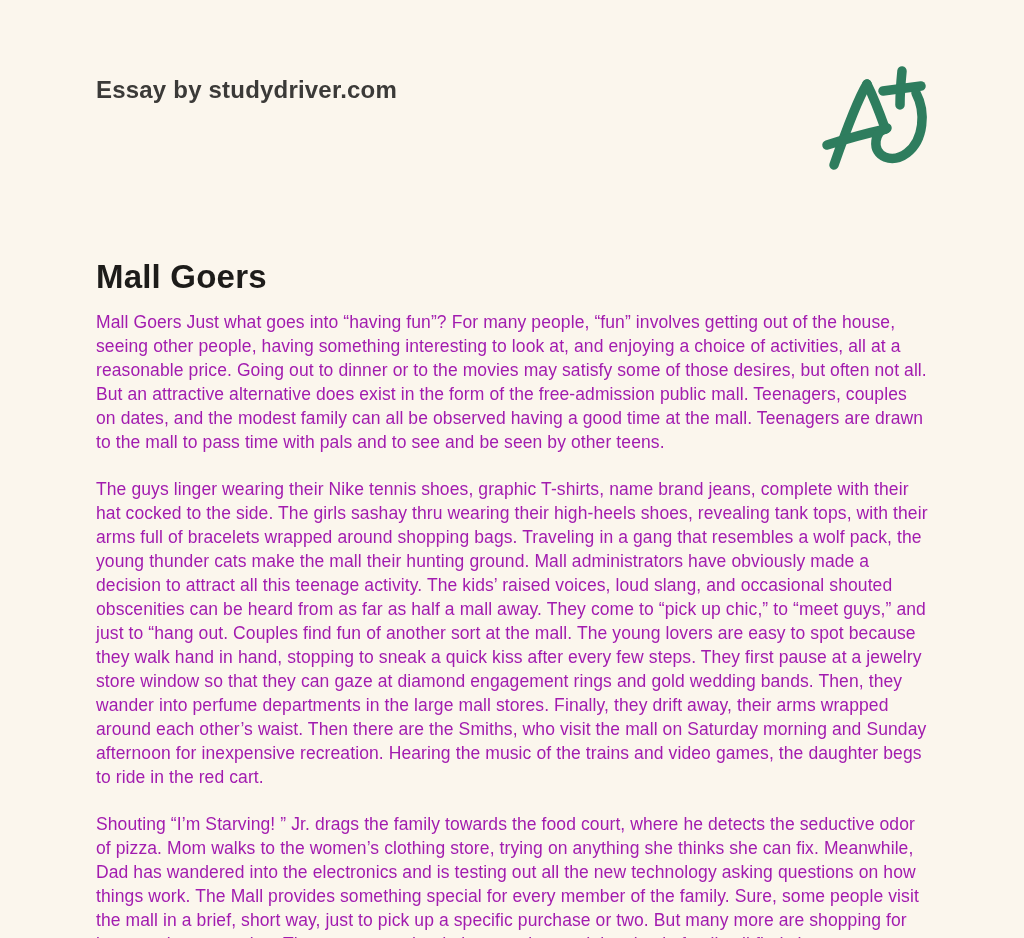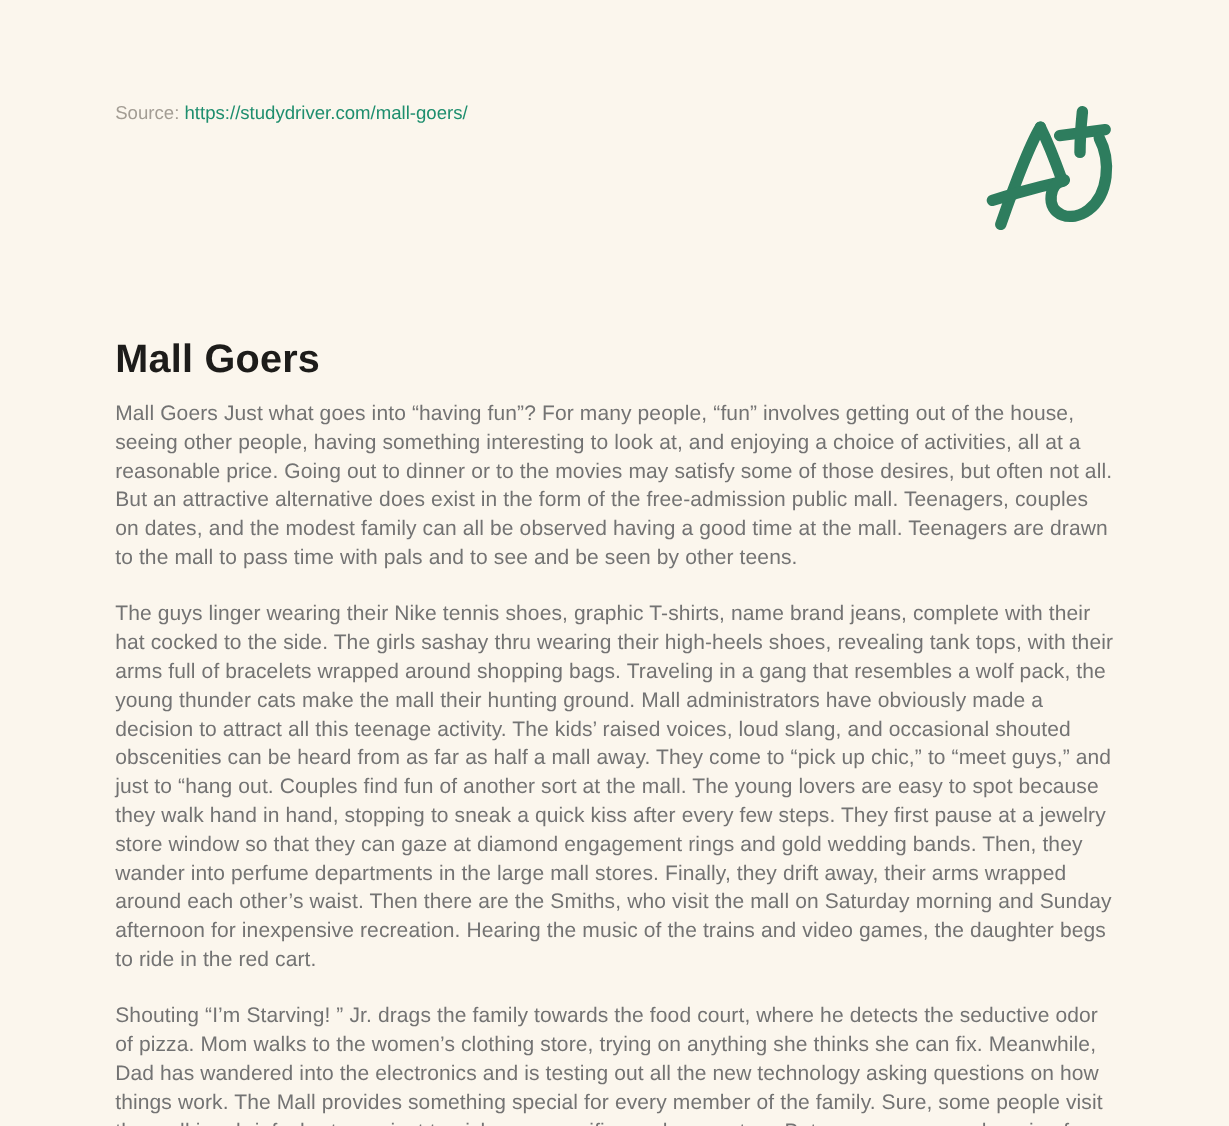--- a/index.html
+++ b/index.html
@@ -61,36 +61,33 @@
     font-weight: 700;
     color: #1D1C1A;
     margin-top: 34px;
     margin-bottom: 14px;
     letter-spacing: 0.2px;
   }
 
   .essay-body p {
     font-size: 17.5px;
     line-height: 24px;
-    color: #737373;
+    color: #a21caf;
     margin-bottom: 23px;
     letter-spacing: 0.1px;
   }
 </style>
 </head>
 <body>
 
 <div class="page">
 
   <header class="doc-header">
+    <div class="header-title">Essay by studydriver.com</div>
 
-    <div class="source-line">
-      <span class="source-label">Source:</span>
-      <a class="source-link" href="#" title="https://studydriver.com/mall-goers/">https://studydriver.com/mall-goers/</a>
-    </div>
 
     <div class="logo">
       <svg viewBox="0 0 118 110" width="118" height="110" fill="none" stroke="#2E7D5E" stroke-width="9.5" stroke-linecap="round">
 
         <path d="M 14 101 C 22 78 36 38 47 20"></path>
 
         <path d="M 47 20 C 54 34 60 50 65 64"></path>
 
         <path d="M 7 81 C 26 75 48 69 66 65"></path>
 

